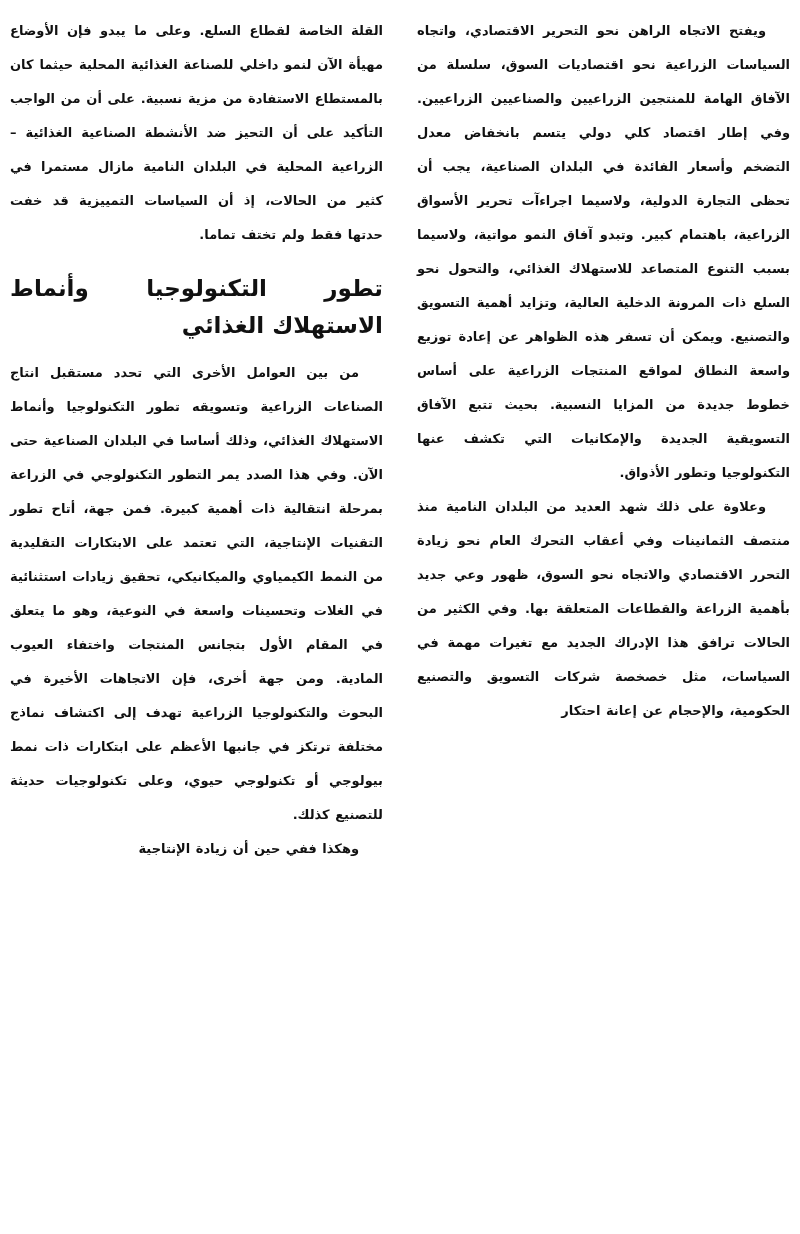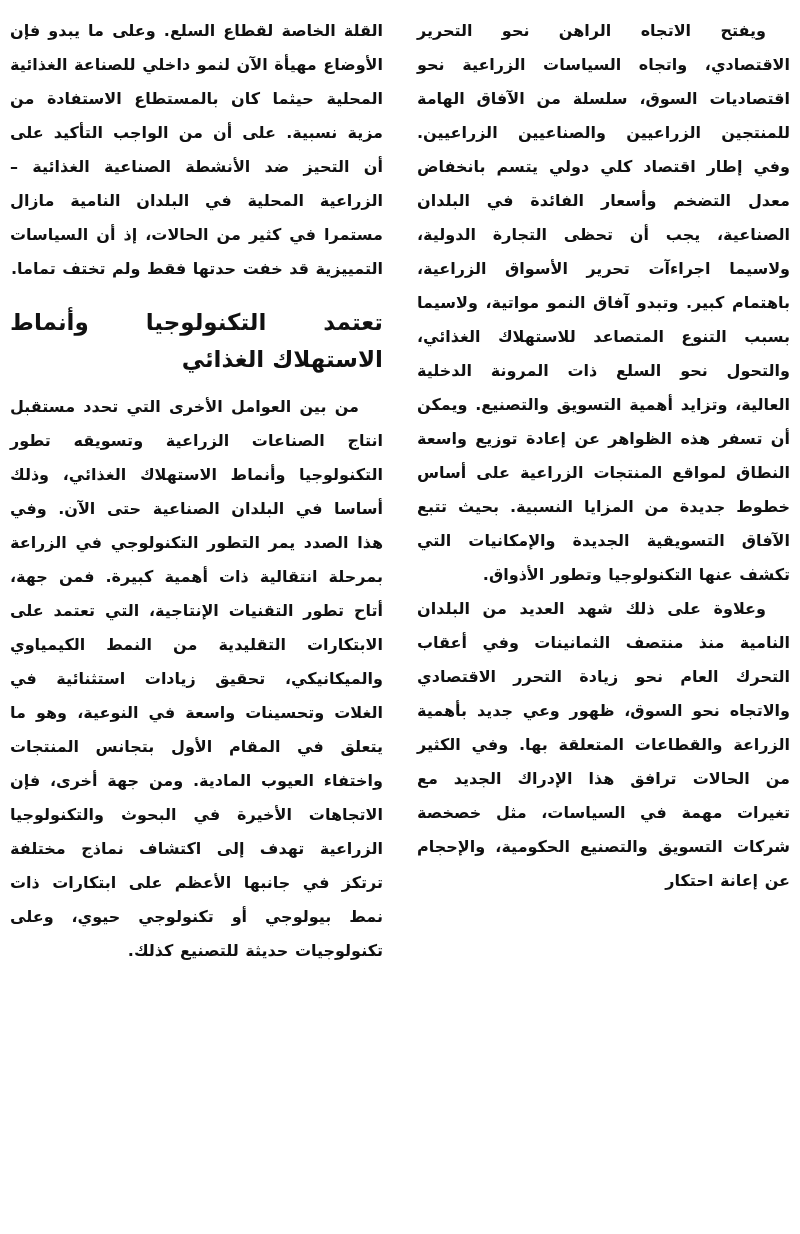--- a/index.html
+++ b/index.html
@@ -22,21 +22,21 @@
   .columns {
     display: flex;
     gap: 34px;
   }
   .col {
     flex: 1 1 0;
     min-width: 0;
   }
   p.body-par {
     margin: 0;
-    font-size: 16px;
+    font-size: 13px;
     line-height: 34px;
     font-weight: 700;
     text-align: justify;
     word-spacing: 1px;
   }
   p.indent {
     text-indent: 24px;
   }
   h2.section-heading {
     margin: 18px 0 12px 0;
@@ -53,18 +53,19 @@
 <div class="page">
   <div class="columns">
 
     <div class="col">
       <p class="body-par indent">ويفتح الاتجاه الراهن نحو التحرير الاقتصادي، واتجاه السياسات الزراعية نحو اقتصاديات السوق، سلسلة من الآفاق الهامة للمنتجين الزراعيين والصناعيين الزراعيين. وفي إطار اقتصاد كلي دولي يتسم بانخفاض معدل التضخم وأسعار الفائدة في البلدان الصناعية، يجب أن تحظى التجارة الدولية، ولاسيما اجراءآت تحرير الأسواق الزراعية، باهتمام كبير. وتبدو آفاق النمو مواتية، ولاسيما بسبب التنوع المتصاعد للاستهلاك الغذائي، والتحول نحو السلع ذات المرونة الدخلية العالية، وتزايد أهمية التسويق والتصنيع. ويمكن أن تسفر هذه الظواهر عن إعادة توزيع واسعة النطاق لمواقع المنتجات الزراعية على أساس خطوط جديدة من المزايا النسبية. بحيث تتبع الآفاق التسويقية الجديدة والإمكانيات التي تكشف عنها التكنولوجيا وتطور الأذواق.</p>
       <p class="body-par indent">وعلاوة على ذلك شهد العديد من البلدان النامية منذ منتصف الثمانينات وفي أعقاب التحرك العام نحو زيادة التحرر الاقتصادي والاتجاه نحو السوق، ظهور وعي جديد بأهمية الزراعة والقطاعات المتعلقة بها. وفي الكثير من الحالات ترافق هذا الإدراك الجديد مع تغيرات مهمة في السياسات، مثل خصخصة شركات التسويق والتصنيع الحكومية، والإحجام عن إعانة احتكار</p>
     </div>
 
     <div class="col">
       <p class="body-par">القلة الخاصة لقطاع السلع. وعلى ما يبدو فإن الأوضاع مهيأة الآن لنمو داخلي للصناعة الغذائية المحلية حيثما كان بالمستطاع الاستفادة من مزية نسبية. على أن من الواجب التأكيد على أن التحيز ضد الأنشطة الصناعية الغذائية – الزراعية المحلية في البلدان النامية مازال مستمرا في كثير من الحالات، إذ أن السياسات التمييزية قد خفت حدتها فقط ولم تختف تماما.</p>
-      <h2 class="section-heading">تعتمد التكنولوجيا وأنماط الاستهلاك الغذائي</h2>
+      <h2 class="section-heading">تطور التكنولوجيا وأنماط الاستهلاك الغذائي</h2>
       <p class="body-par indent">من بين العوامل الأخرى التي تحدد مستقبل انتاج الصناعات الزراعية وتسويقه تطور التكنولوجيا وأنماط الاستهلاك الغذائي، وذلك أساسا في البلدان الصناعية حتى الآن. وفي هذا الصدد يمر التطور التكنولوجي في الزراعة بمرحلة انتقالية ذات أهمية كبيرة. فمن جهة، أتاح تطور التقنيات الإنتاجية، التي تعتمد على الابتكارات التقليدية من النمط الكيمياوي والميكانيكي، تحقيق زيادات استثنائية في الغلات وتحسينات واسعة في النوعية، وهو ما يتعلق في المقام الأول بتجانس المنتجات واختفاء العيوب المادية. ومن جهة أخرى، فإن الاتجاهات الأخيرة في البحوث والتكنولوجيا الزراعية تهدف إلى اكتشاف نماذج مختلفة ترتكز في جانبها الأعظم على ابتكارات ذات نمط بيولوجي أو تكنولوجي حيوي، وعلى تكنولوجيات حديثة للتصنيع كذلك.</p>
+      <p class="body-par indent">وهكذا ففي حين أن زيادة الإنتاجية</p>
     </div>
 
   </div>
 </div>
 
 </body></html>

